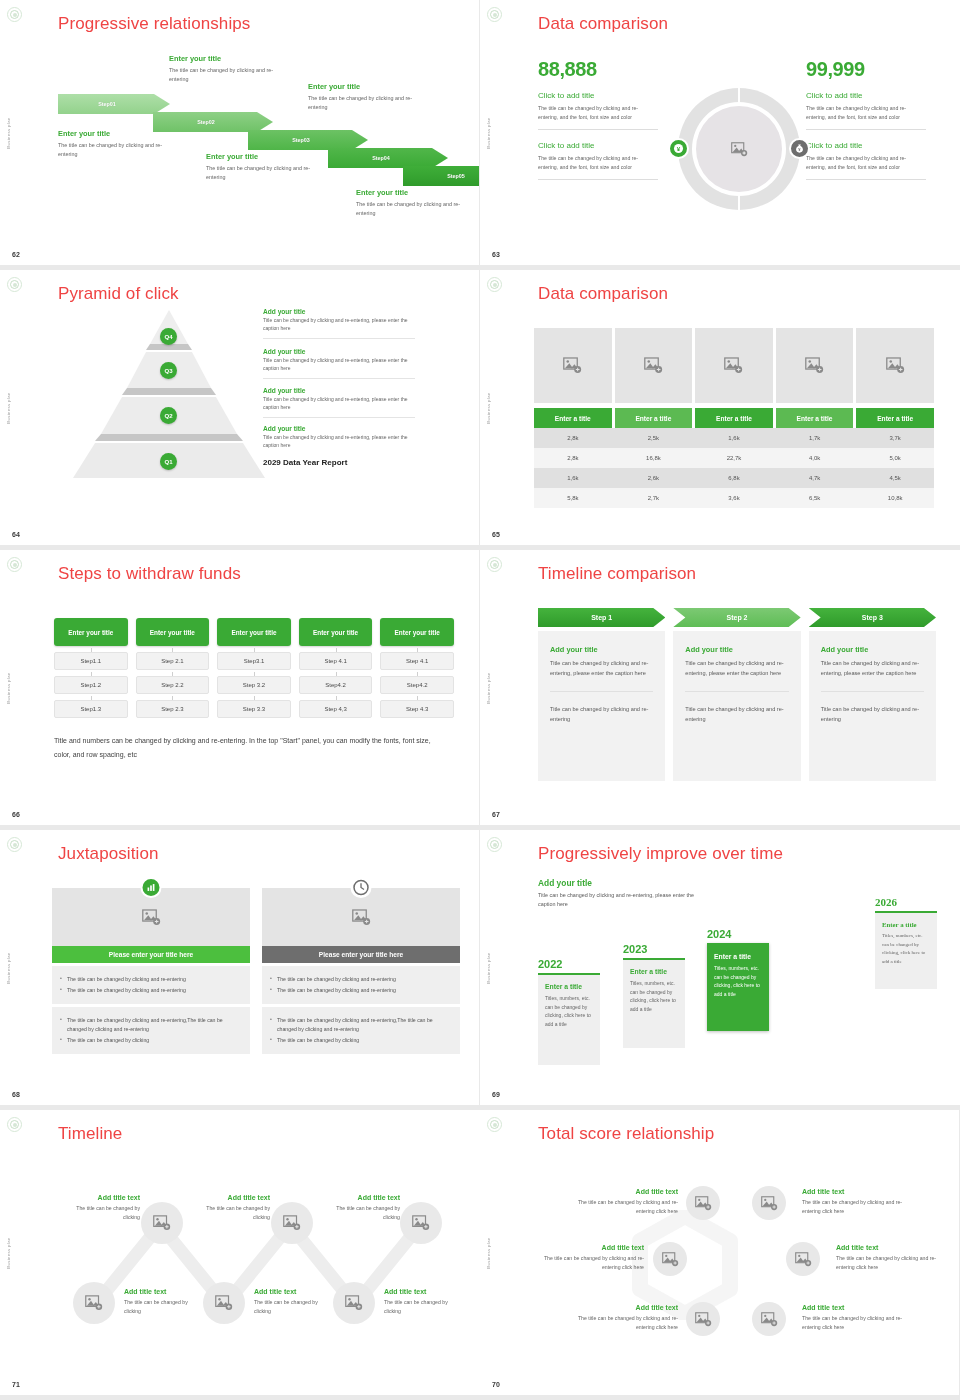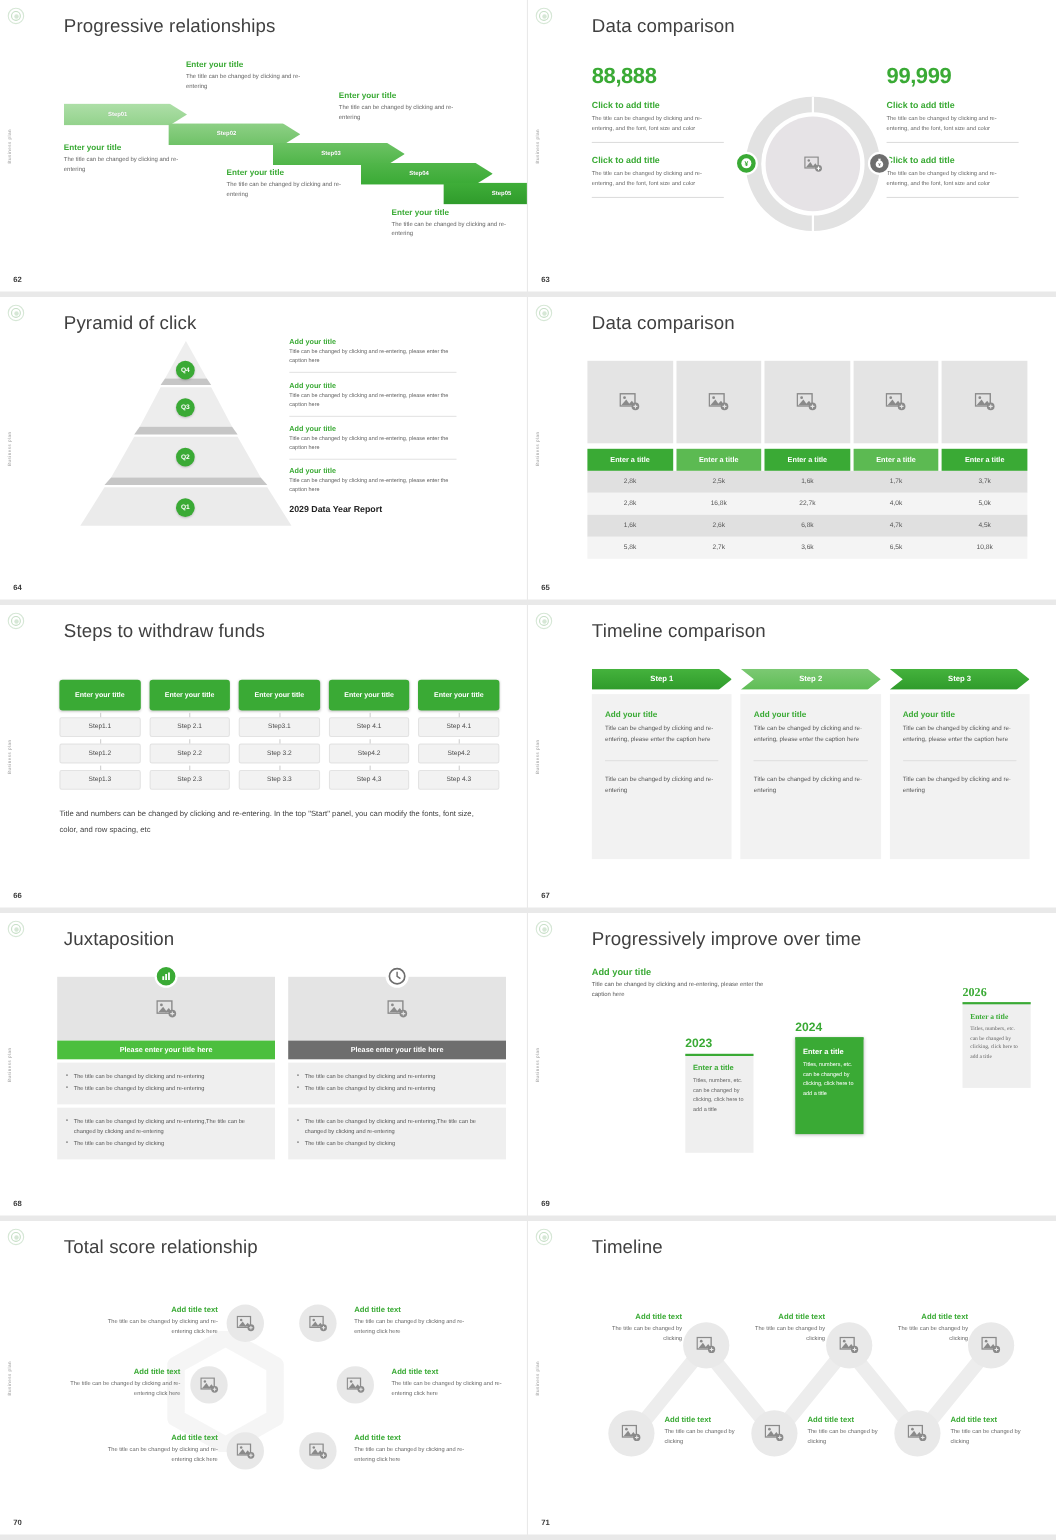--- a/index.html
+++ b/index.html
@@ -37,21 +37,21 @@
     display:flex; align-items:center; justify-content:center;
   }
   .logo .ring { width:9px; height:9px; border-radius:50%; border:1px solid #bcd9bc; }
   .logo .core { position:absolute; width:4px;height:4px;border-radius:50%;background:#cfe3cf;}
   .pgnum {
     position:absolute; left:12px; bottom:7px;
     font-size:7px; color:#3a3a3a; font-weight:bold;
   }
   .title {
     position:absolute; left:58px; top:14px;
-    font-size:17px; color:#404040; font-weight:400;
+    font-size:17px; color:#ef4444; font-weight:400;
     letter-spacing:.1px;
   }
 
   
   .arrowwrap { position:absolute; left:58px; top:44px; width:410px; height:180px; }
   .arr {
     position:absolute; height:20px; color:#fff;
     font-size:5.4px; font-weight:bold;
     display:flex; align-items:center; justify-content:center;
     padding-right:14px;
@@ -60,21 +60,21 @@
   }
   .arr::after{ content:""; position:absolute; left:-8px; top:0; width:8px; height:100%;
     background:rgba(0,0,0,.12); clip-path:polygon(0 0,100% 0,100% 100%,0 100%); }
   .s62cap { position:absolute; width:112px; }
   .s62cap .h { font-size:7.4px; font-weight:bold; color:#3aaa35; margin-bottom:3px; }
   .s62cap .p { font-size:5.4px; color:#666; line-height:1.65; }
 
   
   .bignum{ font-size:20px; font-weight:bold; color:#3aaa35; letter-spacing:-.4px;}
   .s63blk{ width:120px; }
-  .s63blk .h{ font-size:8px; font-weight:bold; color:#3aaa35; margin-bottom:4px;}
+  .s63blk .h{ font-size:8px; font-weight:normal; color:#3aaa35; margin-bottom:4px;}
   .s63blk .p{ font-size:5.2px; color:#666; line-height:1.75;}
   .s63blk .rule{ border-bottom:1px solid #ddd; margin-top:7px; }
   .donut{ position:absolute; left:678px; }
   .ring-outer{ width:122px;height:122px;border-radius:50%;background:#e2e2e2;position:relative;}
   .ring-gap1{position:absolute;left:50%;top:0;width:2px;height:18px;background:#fff;transform:translateX(-50%);}
   .ring-gap2{position:absolute;left:50%;bottom:0;width:2px;height:18px;background:#fff;transform:translateX(-50%);}
   .ring-inner{position:absolute;left:14px;top:14px;width:94px;height:94px;border-radius:50%;background:#fff;}
   .ring-core{position:absolute;left:18px;top:18px;width:86px;height:86px;border-radius:50%;background:#e6e3e6;
     display:flex;align-items:center;justify-content:center;}
   .badge{position:absolute;width:21px;height:21px;border-radius:50%;display:flex;align-items:center;justify-content:center;
@@ -581,43 +581,150 @@
       </div>
     <div class="railtext">Business plan</div>
     <div class="title">Progressively improve over time</div>
     <div class="pgnum">69</div>
 
     <div class="s69intro">
       <div class="h">Add your title</div>
       <div class="p">Title can be changed by clicking and re-entering, please enter the caption here</div>
     </div>
 
+    <div class="s69item" style="left:58px;top:128px;">
+      <div class="s69year">2022</div>
+      <div class="s69card" style="height:92px;">
+        <div class="h">Enter a title</div>
+        <div class="p">Titles, numbers, etc. can be changed by clicking, click here to add a title</div>
+      </div>
+    </div>
     <div class="s69item" style="left:143px;top:113px;">
       <div class="s69year">2023</div>
       <div class="s69card" style="height:90px;">
         <div class="h">Enter a title</div>
         <div class="p">Titles, numbers, etc. can be changed by clicking, click here to add a title</div>
       </div>
     </div>
-    <div class="s69item" style="left:243px;top:98px;">
+    <div class="s69item" style="left:227px;top:98px;">
       <div class="s69year">2024</div>
       <div class="s69card active" style="height:88px;">
         <div class="h">Enter a title</div>
         <div class="p">Titles, numbers, etc. can be changed by clicking, click here to add a title</div>
       </div>
     </div>
     <div class="s69item" style="left:395px;top:66px;font-family:Liberation Serif, serif;">
       <div class="s69year">2026</div>
       <div class="s69card" style="height:78px;">
         <div class="h">Enter a title</div>
         <div class="p">Titles, numbers, etc. can be changed by clicking, click here to add a title</div>
       </div>
     </div>
   </div>
 
+  <div class="slide rightcol">
+    <div class="logo">
+        <div class="ring"></div>
+        <div class="core"></div>
+      </div>
+    <div class="railtext">Business plan</div>
+    <div class="title">Timeline</div>
+    <div class="pgnum">71</div>
+
+    <svg style="position:absolute;left:60px;top:80px;" width="400" height="140">
+      <path d="M100 35 L35 115 M100 35 L165 115 M230 35 L165 115 M230 35 L295 115 M360 35 L295 115" stroke="#ededed" stroke-width="13" fill="none" stroke-linecap="round"></path>
+    </svg>
+
+    <div class="s71circ" style="left:141px;top:92px;">
+        <svg width="18" height="16" viewBox="0 0 24 21">
+          <rect x="1" y="1" width="17" height="14" fill="none" stroke="#8a8a8a" stroke-width="1.6"></rect>
+          <circle cx="6" cy="5.5" r="1.6" fill="#8a8a8a"></circle>
+          <path d="M2.5 14 L8 7.5 L12.5 14 Z" fill="#8a8a8a"></path>
+          <path d="M10 14 L14.5 9 L18 14 Z" fill="#8a8a8a"></path>
+          <circle cx="18.5" cy="15.5" r="4.4" fill="#8a8a8a"></circle>
+          <path d="M18.5 13.2v4.6M16.2 15.5h4.6" stroke="#e9e9e9" stroke-width="1.3"></path>
+        </svg>
+      </div>
+    <div class="s71circ" style="left:271px;top:92px;">
+        <svg width="18" height="16" viewBox="0 0 24 21">
+          <rect x="1" y="1" width="17" height="14" fill="none" stroke="#8a8a8a" stroke-width="1.6"></rect>
+          <circle cx="6" cy="5.5" r="1.6" fill="#8a8a8a"></circle>
+          <path d="M2.5 14 L8 7.5 L12.5 14 Z" fill="#8a8a8a"></path>
+          <path d="M10 14 L14.5 9 L18 14 Z" fill="#8a8a8a"></path>
+          <circle cx="18.5" cy="15.5" r="4.4" fill="#8a8a8a"></circle>
+          <path d="M18.5 13.2v4.6M16.2 15.5h4.6" stroke="#e9e9e9" stroke-width="1.3"></path>
+        </svg>
+      </div>
+    <div class="s71circ" style="left:400px;top:92px;">
+        <svg width="18" height="16" viewBox="0 0 24 21">
+          <rect x="1" y="1" width="17" height="14" fill="none" stroke="#8a8a8a" stroke-width="1.6"></rect>
+          <circle cx="6" cy="5.5" r="1.6" fill="#8a8a8a"></circle>
+          <path d="M2.5 14 L8 7.5 L12.5 14 Z" fill="#8a8a8a"></path>
+          <path d="M10 14 L14.5 9 L18 14 Z" fill="#8a8a8a"></path>
+          <circle cx="18.5" cy="15.5" r="4.4" fill="#8a8a8a"></circle>
+          <path d="M18.5 13.2v4.6M16.2 15.5h4.6" stroke="#e9e9e9" stroke-width="1.3"></path>
+        </svg>
+      </div>
+    <div class="s71circ" style="left:73px;top:172px;">
+        <svg width="18" height="16" viewBox="0 0 24 21">
+          <rect x="1" y="1" width="17" height="14" fill="none" stroke="#8a8a8a" stroke-width="1.6"></rect>
+          <circle cx="6" cy="5.5" r="1.6" fill="#8a8a8a"></circle>
+          <path d="M2.5 14 L8 7.5 L12.5 14 Z" fill="#8a8a8a"></path>
+          <path d="M10 14 L14.5 9 L18 14 Z" fill="#8a8a8a"></path>
+          <circle cx="18.5" cy="15.5" r="4.4" fill="#8a8a8a"></circle>
+          <path d="M18.5 13.2v4.6M16.2 15.5h4.6" stroke="#e9e9e9" stroke-width="1.3"></path>
+        </svg>
+      </div>
+    <div class="s71circ" style="left:203px;top:172px;">
+        <svg width="18" height="16" viewBox="0 0 24 21">
+          <rect x="1" y="1" width="17" height="14" fill="none" stroke="#8a8a8a" stroke-width="1.6"></rect>
+          <circle cx="6" cy="5.5" r="1.6" fill="#8a8a8a"></circle>
+          <path d="M2.5 14 L8 7.5 L12.5 14 Z" fill="#8a8a8a"></path>
+          <path d="M10 14 L14.5 9 L18 14 Z" fill="#8a8a8a"></path>
+          <circle cx="18.5" cy="15.5" r="4.4" fill="#8a8a8a"></circle>
+          <path d="M18.5 13.2v4.6M16.2 15.5h4.6" stroke="#e9e9e9" stroke-width="1.3"></path>
+        </svg>
+      </div>
+    <div class="s71circ" style="left:333px;top:172px;">
+        <svg width="18" height="16" viewBox="0 0 24 21">
+          <rect x="1" y="1" width="17" height="14" fill="none" stroke="#8a8a8a" stroke-width="1.6"></rect>
+          <circle cx="6" cy="5.5" r="1.6" fill="#8a8a8a"></circle>
+          <path d="M2.5 14 L8 7.5 L12.5 14 Z" fill="#8a8a8a"></path>
+          <path d="M10 14 L14.5 9 L18 14 Z" fill="#8a8a8a"></path>
+          <circle cx="18.5" cy="15.5" r="4.4" fill="#8a8a8a"></circle>
+          <path d="M18.5 13.2v4.6M16.2 15.5h4.6" stroke="#e9e9e9" stroke-width="1.3"></path>
+        </svg>
+      </div>
+
+    <div class="s71cap" style="left:66px;top:84px;text-align:right;">
+      <div class="h">Add title text</div>
+      <div class="p">The title can be changed by clicking</div>
+    </div>
+    <div class="s71cap" style="left:196px;top:84px;text-align:right;">
+      <div class="h">Add title text</div>
+      <div class="p">The title can be changed by clicking</div>
+    </div>
+    <div class="s71cap" style="left:326px;top:84px;text-align:right;">
+      <div class="h">Add title text</div>
+      <div class="p">The title can be changed by clicking</div>
+    </div>
+    <div class="s71cap" style="left:124px;top:178px;">
+      <div class="h">Add title text</div>
+      <div class="p">The title can be changed by clicking</div>
+    </div>
+    <div class="s71cap" style="left:254px;top:178px;">
+      <div class="h">Add title text</div>
+      <div class="p">The title can be changed by clicking</div>
+    </div>
+    <div class="s71cap" style="left:384px;top:178px;">
+      <div class="h">Add title text</div>
+      <div class="p">The title can be changed by clicking</div>
+    </div>
+  </div>
+
   <div class="slide">
     <div class="logo">
         <div class="ring"></div>
         <div class="core"></div>
       </div>
     <div class="railtext">Business plan</div>
     <div class="title">Total score relationship</div>
     <div class="pgnum">70</div>
 
     <div class="hexbg">
@@ -706,113 +813,13 @@
     <div class="s70cap" style="left:82px;top:194px;text-align:right;">
       <div class="h">Add title text</div>
       <div class="p">The title can be changed by clicking and re-entering click here</div>
     </div>
     <div class="s70cap" style="left:322px;top:194px;">
       <div class="h">Add title text</div>
       <div class="p">The title can be changed by clicking and re-entering click here</div>
     </div>
   </div>
 
-  <div class="slide rightcol">
-    <div class="logo">
-        <div class="ring"></div>
-        <div class="core"></div>
-      </div>
-    <div class="railtext">Business plan</div>
-    <div class="title">Timeline</div>
-    <div class="pgnum">71</div>
-
-    <svg style="position:absolute;left:60px;top:80px;" width="400" height="140">
-      <path d="M100 35 L35 115 M100 35 L165 115 M230 35 L165 115 M230 35 L295 115 M360 35 L295 115" stroke="#ededed" stroke-width="13" fill="none" stroke-linecap="round"></path>
-    </svg>
-
-    <div class="s71circ" style="left:141px;top:92px;">
-        <svg width="18" height="16" viewBox="0 0 24 21">
-          <rect x="1" y="1" width="17" height="14" fill="none" stroke="#8a8a8a" stroke-width="1.6"></rect>
-          <circle cx="6" cy="5.5" r="1.6" fill="#8a8a8a"></circle>
-          <path d="M2.5 14 L8 7.5 L12.5 14 Z" fill="#8a8a8a"></path>
-          <path d="M10 14 L14.5 9 L18 14 Z" fill="#8a8a8a"></path>
-          <circle cx="18.5" cy="15.5" r="4.4" fill="#8a8a8a"></circle>
-          <path d="M18.5 13.2v4.6M16.2 15.5h4.6" stroke="#e9e9e9" stroke-width="1.3"></path>
-        </svg>
-      </div>
-    <div class="s71circ" style="left:271px;top:92px;">
-        <svg width="18" height="16" viewBox="0 0 24 21">
-          <rect x="1" y="1" width="17" height="14" fill="none" stroke="#8a8a8a" stroke-width="1.6"></rect>
-          <circle cx="6" cy="5.5" r="1.6" fill="#8a8a8a"></circle>
-          <path d="M2.5 14 L8 7.5 L12.5 14 Z" fill="#8a8a8a"></path>
-          <path d="M10 14 L14.5 9 L18 14 Z" fill="#8a8a8a"></path>
-          <circle cx="18.5" cy="15.5" r="4.4" fill="#8a8a8a"></circle>
-          <path d="M18.5 13.2v4.6M16.2 15.5h4.6" stroke="#e9e9e9" stroke-width="1.3"></path>
-        </svg>
-      </div>
-    <div class="s71circ" style="left:400px;top:92px;">
-        <svg width="18" height="16" viewBox="0 0 24 21">
-          <rect x="1" y="1" width="17" height="14" fill="none" stroke="#8a8a8a" stroke-width="1.6"></rect>
-          <circle cx="6" cy="5.5" r="1.6" fill="#8a8a8a"></circle>
-          <path d="M2.5 14 L8 7.5 L12.5 14 Z" fill="#8a8a8a"></path>
-          <path d="M10 14 L14.5 9 L18 14 Z" fill="#8a8a8a"></path>
-          <circle cx="18.5" cy="15.5" r="4.4" fill="#8a8a8a"></circle>
-          <path d="M18.5 13.2v4.6M16.2 15.5h4.6" stroke="#e9e9e9" stroke-width="1.3"></path>
-        </svg>
-      </div>
-    <div class="s71circ" style="left:73px;top:172px;">
-        <svg width="18" height="16" viewBox="0 0 24 21">
-          <rect x="1" y="1" width="17" height="14" fill="none" stroke="#8a8a8a" stroke-width="1.6"></rect>
-          <circle cx="6" cy="5.5" r="1.6" fill="#8a8a8a"></circle>
-          <path d="M2.5 14 L8 7.5 L12.5 14 Z" fill="#8a8a8a"></path>
-          <path d="M10 14 L14.5 9 L18 14 Z" fill="#8a8a8a"></path>
-          <circle cx="18.5" cy="15.5" r="4.4" fill="#8a8a8a"></circle>
-          <path d="M18.5 13.2v4.6M16.2 15.5h4.6" stroke="#e9e9e9" stroke-width="1.3"></path>
-        </svg>
-      </div>
-    <div class="s71circ" style="left:203px;top:172px;">
-        <svg width="18" height="16" viewBox="0 0 24 21">
-          <rect x="1" y="1" width="17" height="14" fill="none" stroke="#8a8a8a" stroke-width="1.6"></rect>
-          <circle cx="6" cy="5.5" r="1.6" fill="#8a8a8a"></circle>
-          <path d="M2.5 14 L8 7.5 L12.5 14 Z" fill="#8a8a8a"></path>
-          <path d="M10 14 L14.5 9 L18 14 Z" fill="#8a8a8a"></path>
-          <circle cx="18.5" cy="15.5" r="4.4" fill="#8a8a8a"></circle>
-          <path d="M18.5 13.2v4.6M16.2 15.5h4.6" stroke="#e9e9e9" stroke-width="1.3"></path>
-        </svg>
-      </div>
-    <div class="s71circ" style="left:333px;top:172px;">
-        <svg width="18" height="16" viewBox="0 0 24 21">
-          <rect x="1" y="1" width="17" height="14" fill="none" stroke="#8a8a8a" stroke-width="1.6"></rect>
-          <circle cx="6" cy="5.5" r="1.6" fill="#8a8a8a"></circle>
-          <path d="M2.5 14 L8 7.5 L12.5 14 Z" fill="#8a8a8a"></path>
-          <path d="M10 14 L14.5 9 L18 14 Z" fill="#8a8a8a"></path>
-          <circle cx="18.5" cy="15.5" r="4.4" fill="#8a8a8a"></circle>
-          <path d="M18.5 13.2v4.6M16.2 15.5h4.6" stroke="#e9e9e9" stroke-width="1.3"></path>
-        </svg>
-      </div>
-
-    <div class="s71cap" style="left:66px;top:84px;text-align:right;">
-      <div class="h">Add title text</div>
-      <div class="p">The title can be changed by clicking</div>
-    </div>
-    <div class="s71cap" style="left:196px;top:84px;text-align:right;">
-      <div class="h">Add title text</div>
-      <div class="p">The title can be changed by clicking</div>
-    </div>
-    <div class="s71cap" style="left:326px;top:84px;text-align:right;">
-      <div class="h">Add title text</div>
-      <div class="p">The title can be changed by clicking</div>
-    </div>
-    <div class="s71cap" style="left:124px;top:178px;">
-      <div class="h">Add title text</div>
-      <div class="p">The title can be changed by clicking</div>
-    </div>
-    <div class="s71cap" style="left:254px;top:178px;">
-      <div class="h">Add title text</div>
-      <div class="p">The title can be changed by clicking</div>
-    </div>
-    <div class="s71cap" style="left:384px;top:178px;">
-      <div class="h">Add title text</div>
-      <div class="p">The title can be changed by clicking</div>
-    </div>
-  </div>
-
 </div>
 
 </body></html>

